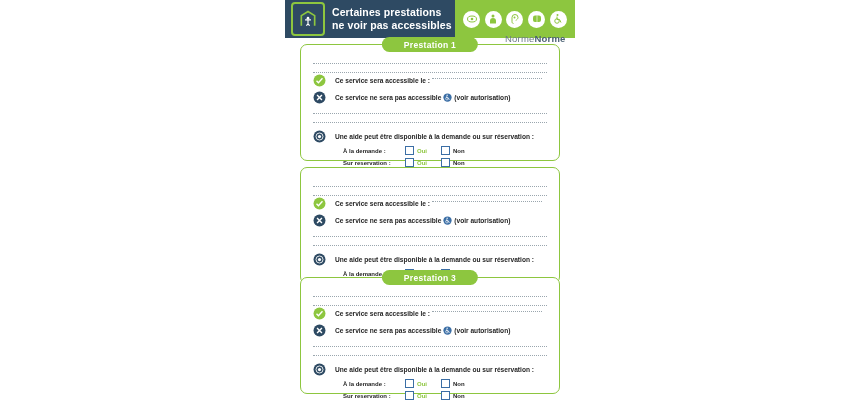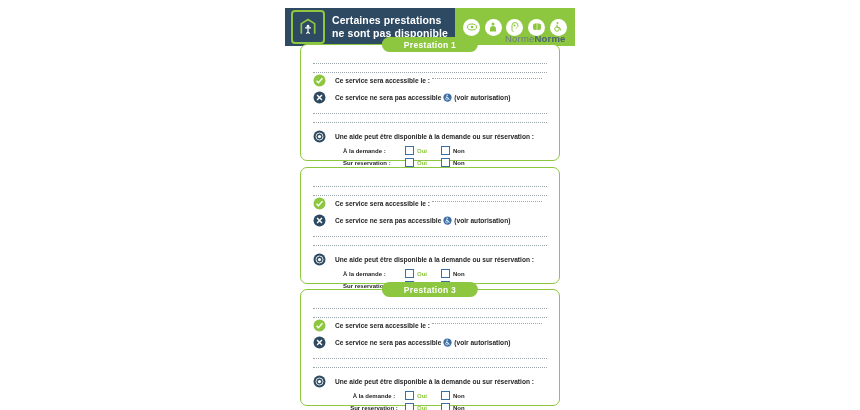--- a/index.html
+++ b/index.html
@@ -17,21 +17,21 @@
   .page {
     position: relative;
     width: 860px;
     height: 410px;
   }
 
   
   .header {
     position: absolute;
     left: 285px;
-    top: 8px;
+    top: 0;
     width: 290px;
     height: 38px;
     display: flex;
     align-items: stretch;
   }
   .header-left {
     background: #2e4a63;
     width: 170px;
     display: flex;
     align-items: center;
@@ -94,21 +94,21 @@
     position: absolute;
     left: 300px;
     width: 260px;
     border: 1px solid #8dc63f;
     border-radius: 7px;
     box-sizing: border-box;
     background: #ffffff;
   }
   .card-1 { top: 44px;  height: 117px; }
   .card-2 { top: 167px; height: 117px; }
-  .card-3 { top: 289px; height: 117px; text-align: center; }
+  .card-3 { top: 277px; height: 117px; }
 
   .card-title {
     position: absolute;
     left: 50%;
     transform: translateX(-50%);
     top: -8px;
     background: #8dc63f;
     color: #ffffff;
     font-size: 8.5px;
     font-weight: bold;
@@ -194,21 +194,21 @@
     <div class="header-left">
       <div class="header-logo">
         <svg width="20" height="20" viewBox="0 0 24 24">
           <path d="M4 20V8l8-5 8 5v12" fill="none" stroke="#8dc63f" stroke-width="2"></path>
           <circle cx="12" cy="11" r="1.6" fill="#ffffff"></circle>
           <path d="M8.5 13h7M12 13v5M12 18l-2 2M12 18l2 2" stroke="#ffffff" stroke-width="1.4" fill="none"></path>
         </svg>
       </div>
       <div class="header-title">
         <div>Certaines prestations</div>
-        <div>ne sont pas disponible</div>
+        <div>ne voir pas accessibles</div>
       </div>
     </div>
     <div class="header-right">
       <span class="hicon">
         <svg width="12" height="12" viewBox="0 0 24 24">
             <ellipse cx="12" cy="12" rx="9" ry="6" fill="none" stroke="#8dc63f" stroke-width="2"></ellipse>
             <circle cx="12" cy="12" r="2.6" fill="#8dc63f"></circle>
           </svg>
       </span>
       <span class="hicon">

